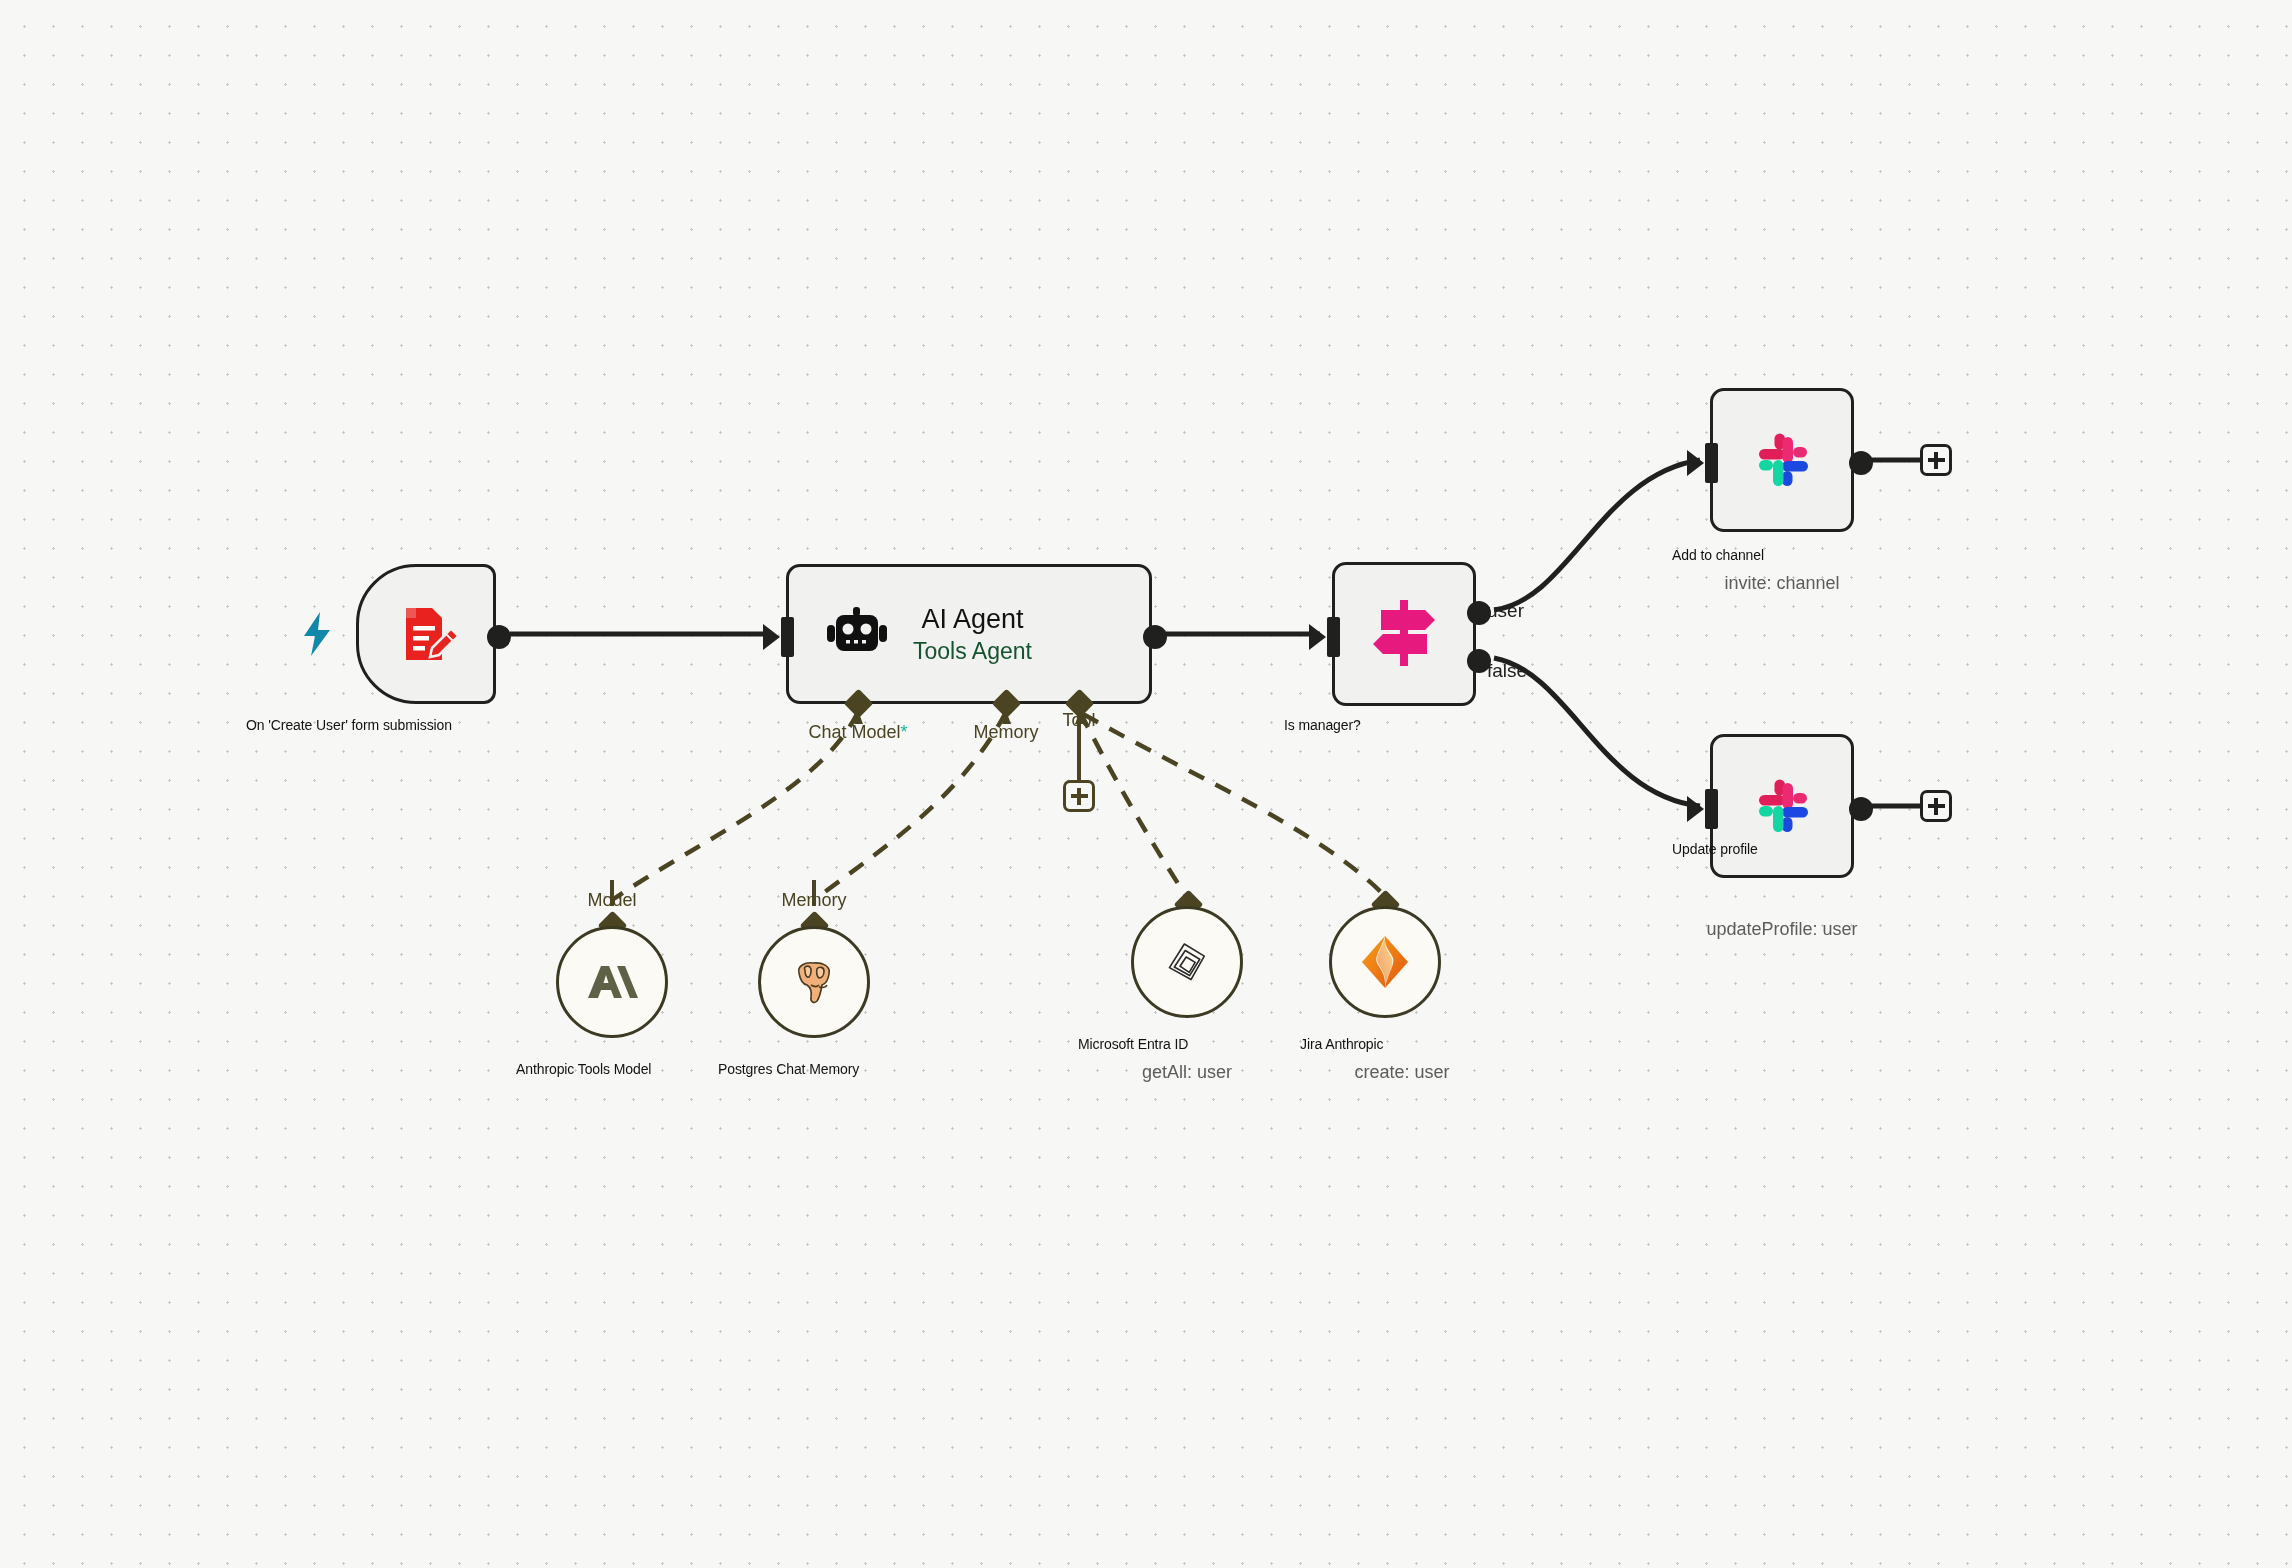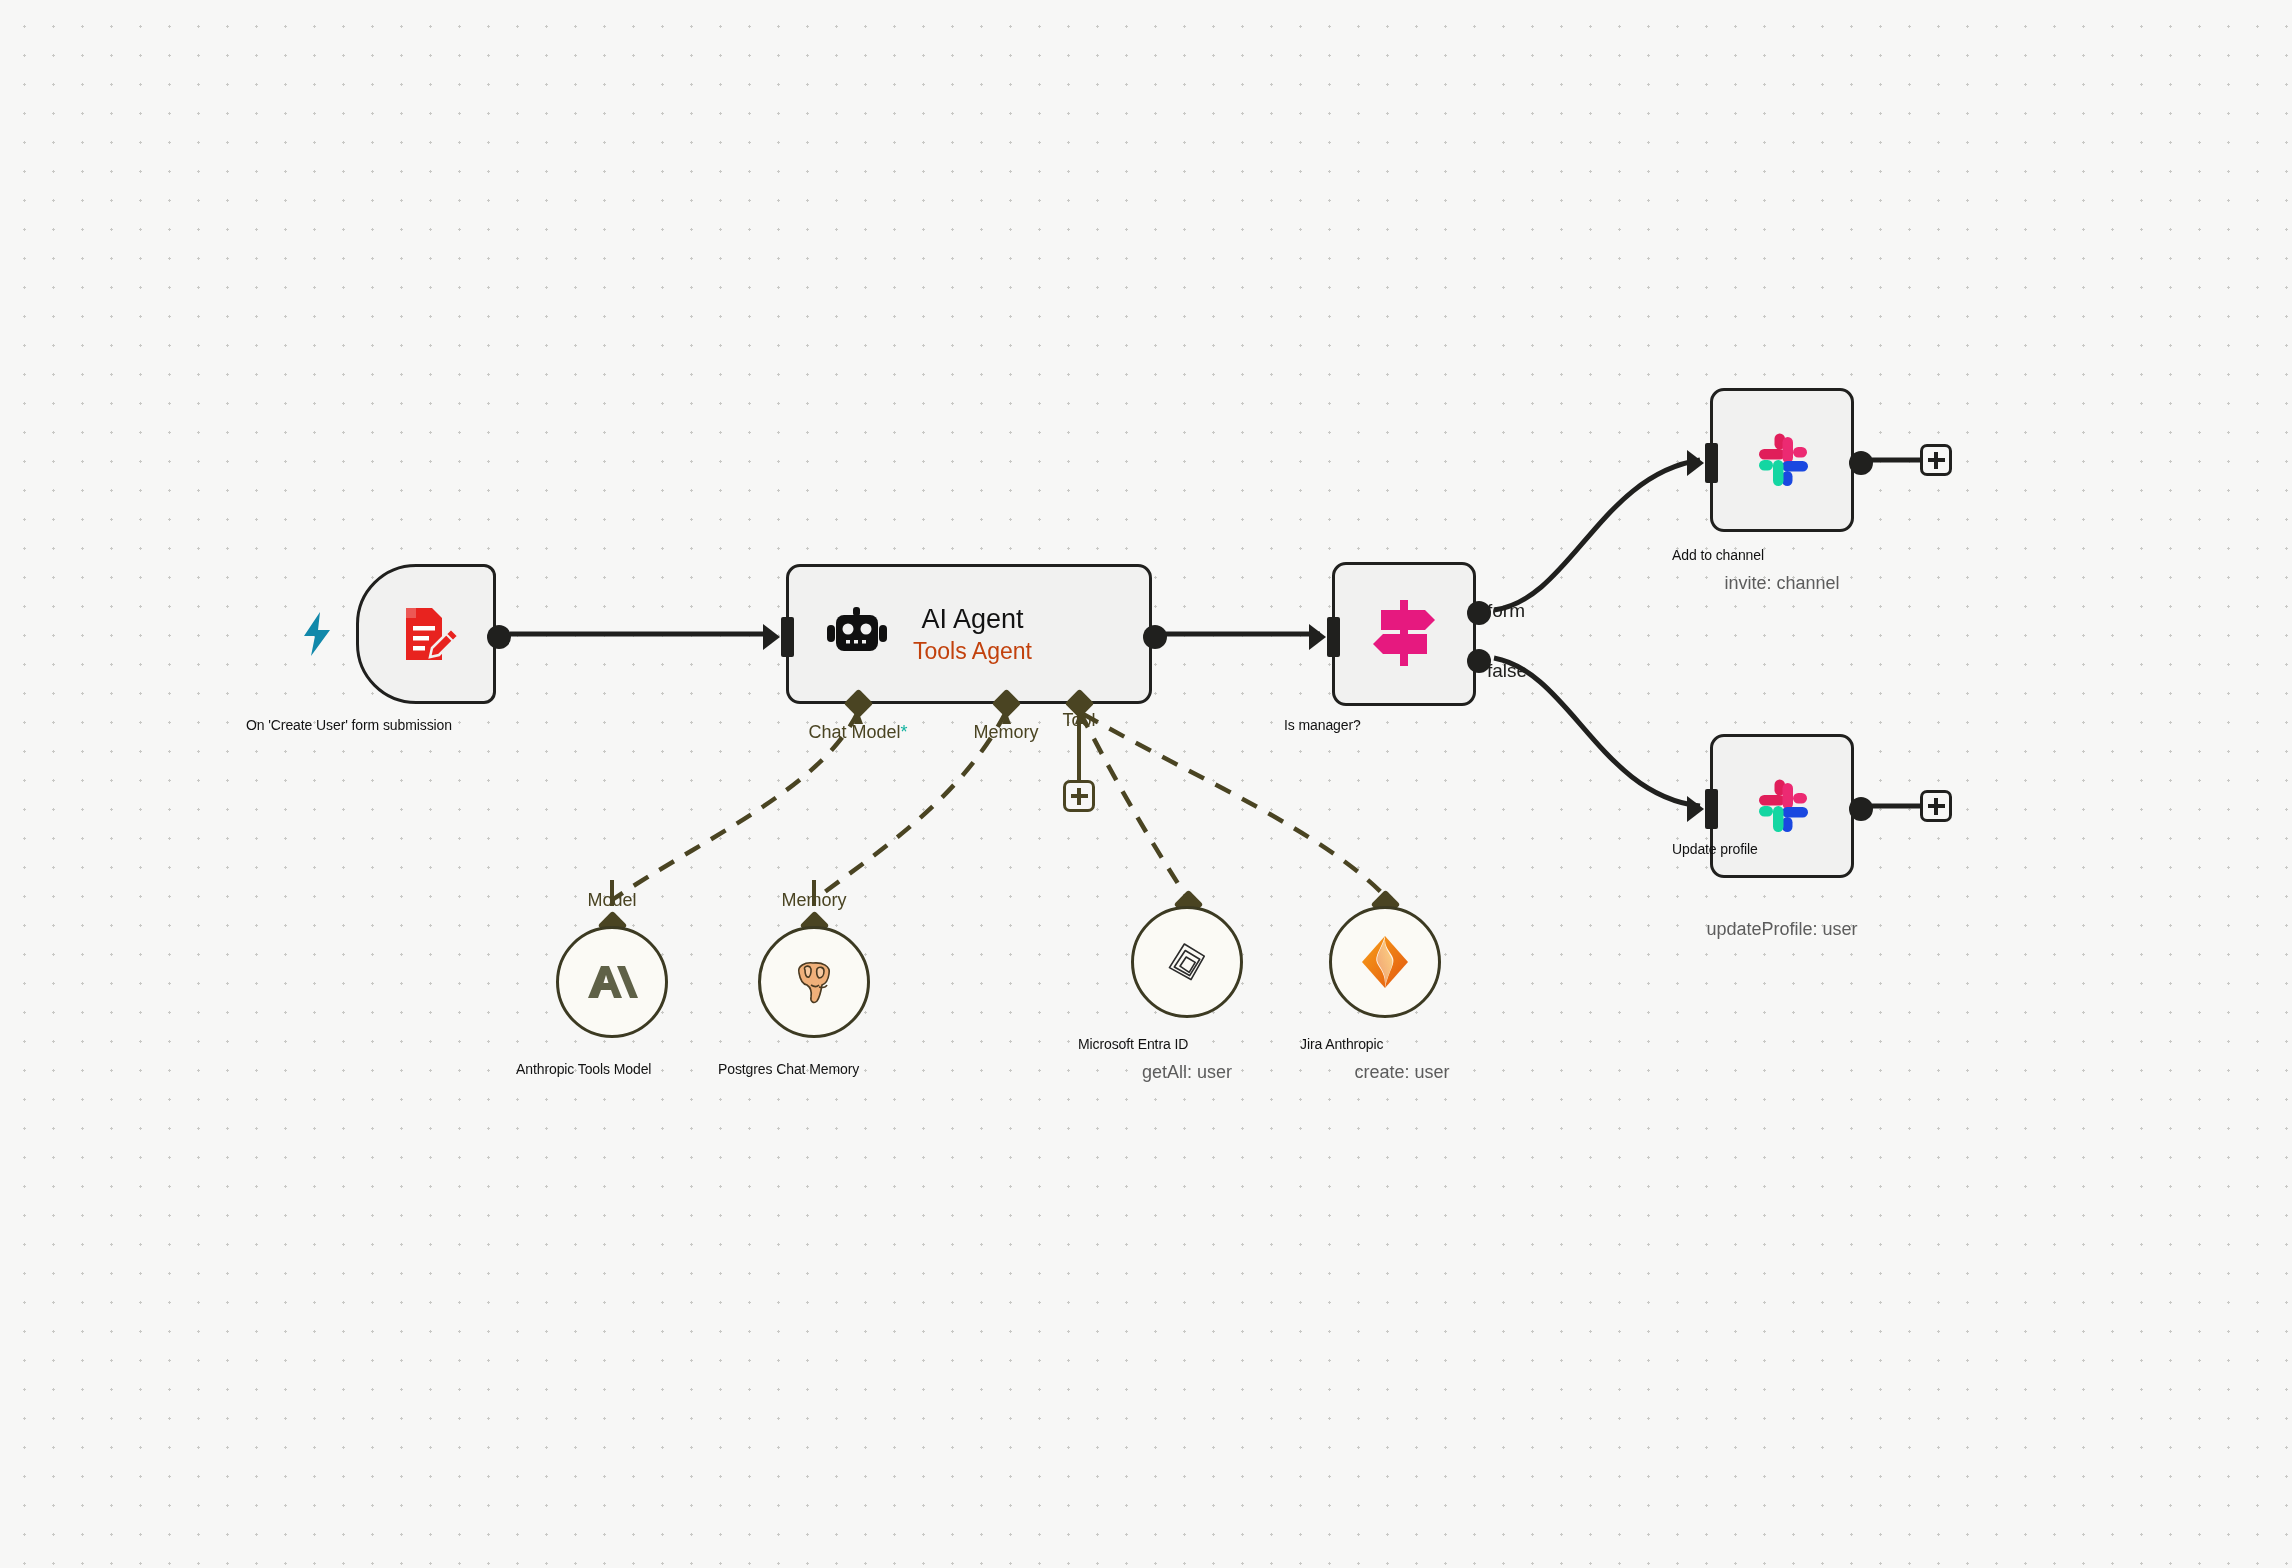--- a/index.html
+++ b/index.html
@@ -141,21 +141,21 @@
   .plus-btn .pv { width: 3.5px; height: 17px; }
   .plus-btn .ph { width: 17px; height: 3.5px; }
 
   
   .agent-texts { margin-left: 26px; }
   .agent-title {
     font-size: 27px; color: #121212; font-weight: normal;
     line-height: 34px; text-align: center;
   }
   .agent-sub {
-    font-size: 23px; color: #c2410c; font-weight: normal;
+    font-size: 23px; color: #14532d; font-weight: normal;
     line-height: 30px; text-align: center;
   }
 
   .icon-wrap { display:flex; align-items:center; justify-content:center; }
 </style>
 </head>
 <body>
 
 <div id="canvas">
 
@@ -260,21 +260,21 @@
         <rect x="33" y="2" width="8" height="66" fill="#e6197f"></rect>
         <path d="M14 12 h44 l10 10 l-10 10 h-44 z" fill="#e6197f"></path>
         <path d="M60 36 h-44 l-10 10 l10 10 h44 z" fill="#e6197f"></path>
       </svg>
     </span>
     <div class="in-bar" style="left:-8px; top:52px;"></div>
     <div class="in-arrow" style="left:-26px; top:59px;"></div>
     <div class="out-dot" style="left:132px; top:36px;"></div>
     <div class="out-dot" style="left:132px; top:84px;"></div>
   </div>
-  <div class="port-label" style="left:1487px; top:600px;">form</div>
+  <div class="port-label" style="left:1487px; top:600px;">user</div>
   <div class="port-label" style="left:1487px; top:648px;margin-top:12px;">false</div>
   <div class="caption" style="left:1284px; top:712px; width:240px;">Is manager?</div>
 
   <div class="node square" style="left:1710px; top:388px;">
     <span class="icon-wrap">
       <svg width="66" height="66" viewBox="0 0 66 66">
 
         <rect x="10" y="22" width="26" height="10.5" rx="5.25" fill="#e01e5a"></rect>
         <rect x="25.5" y="6.5" width="10.5" height="16" rx="5.25" fill="#e01e5a"></rect>
 

